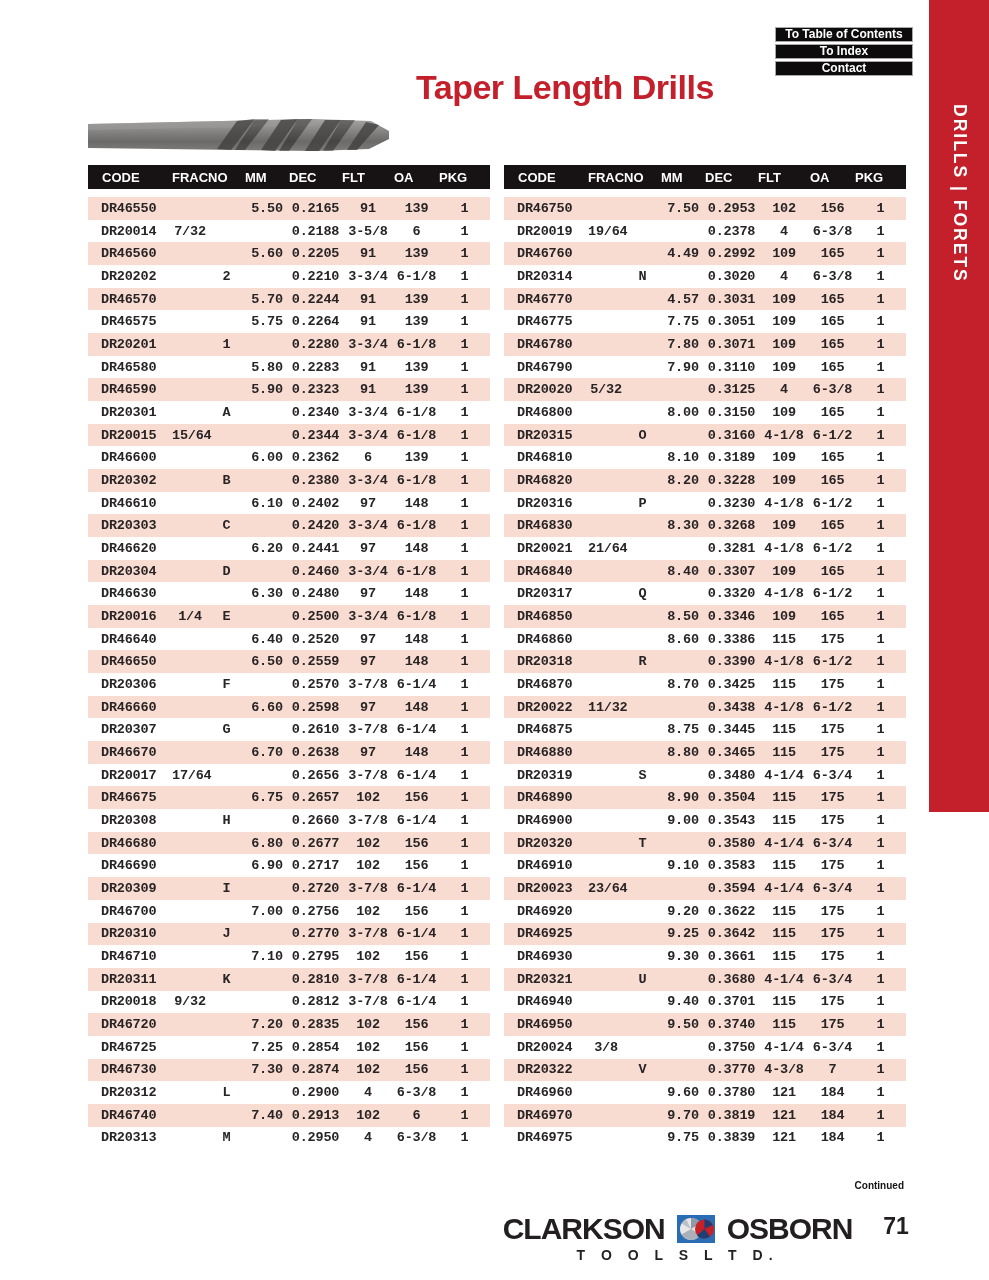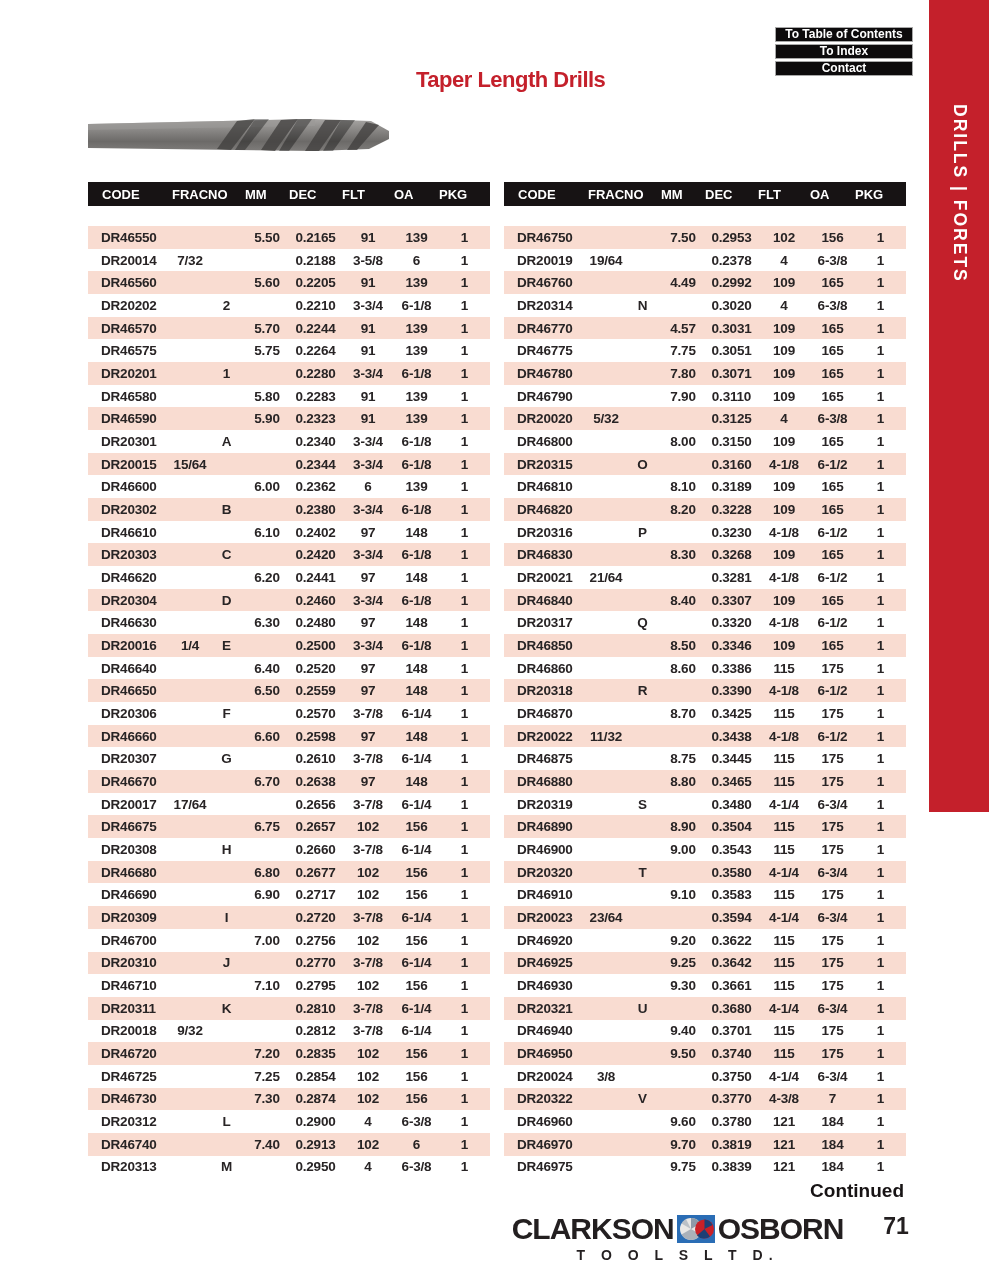--- a/index.html
+++ b/index.html
@@ -13,47 +13,47 @@
            font-size:12px;font-weight:bold;text-align:center;line-height:13px;cursor:pointer;}
 
   
   .side-tab{position:absolute;left:929px;top:0;width:60px;height:812px;background:#c4202b;}
   .side-tab-text{position:absolute;top:104px;left:50%;transform:translateX(-50%);
                  writing-mode:vertical-rl;color:#ffffff;font-weight:bold;font-size:17.5px;
                  letter-spacing:2px;white-space:nowrap;}
 
   
   .title{position:absolute;left:416px;top:68px;width:420px;color:#c4202b;
-         font-weight:bold;line-height:1.12;font-size:22px;letter-spacing:-0.5px;}
+         font-weight:bold;line-height:1.12;font-size:34px;letter-spacing:-0.5px;}
 
   
   .drill{position:absolute;left:85px;top:114px;}
 
   
-  .dtable{position:absolute;top:182px;width:402px;}
+  .dtable{position:absolute;top:165px;width:402px;}
   .dtable.left{left:88px;}
   .dtable.right{left:504px;}
   .thead{display:grid;grid-template-columns:84px 36px 37px 44px 53px 52px 45px 51px;
          background:#171314;color:#ffffff;height:24px;align-items:center;
          font-size:13px;font-weight:bold;letter-spacing:0;}
   .thead .tcell{text-align:left;}
   .thead .tcell.code{text-align:left;padding-left:14px;}
-  .tbody{margin-top:20px;}
+  .tbody{margin-top:8px;font-family:Liberation Mono, monospace;}
   .trow{display:grid;grid-template-columns:84px 36px 37px 44px 53px 52px 45px 51px;
         height:22.68px;align-items:center;font-size:13.5px;font-weight:bold;
         letter-spacing:-0.2px;}
   .tbody .trow:nth-child(odd){background:#f9dcd1;}
   .trow .tcell{text-align:center;white-space:nowrap;}
   .trow .tcell.code{text-align:left;padding-left:13px;}
 
   
   .continued{position:absolute;left:504px;top:1180px;width:400px;text-align:right;
-             font-size:19px;font-weight:bold;color:#171314;}
+             font-size:10px;font-weight:bold;color:#171314;}
   .brand{position:absolute;left:505px;top:1212px;width:345px;text-align:center;}
-  .brand-line{display:flex;align-items:center;justify-content:center;gap:3px;}
+  .brand-line{display:flex;align-items:center;justify-content:center;gap:12px;}
   .brand-word{font-size:30px;font-weight:bold;letter-spacing:-1px;color:#231f20;}
   .brand-sub{font-size:14px;font-weight:bold;letter-spacing:6px;color:#231f20;margin-top:1px;}
   .page-num{position:absolute;left:876px;top:1213px;width:40px;text-align:center;
             font-size:23px;font-weight:bold;color:#231f20;}
 </style>
 </head>
 <body>
 
 <div class="page">
 

